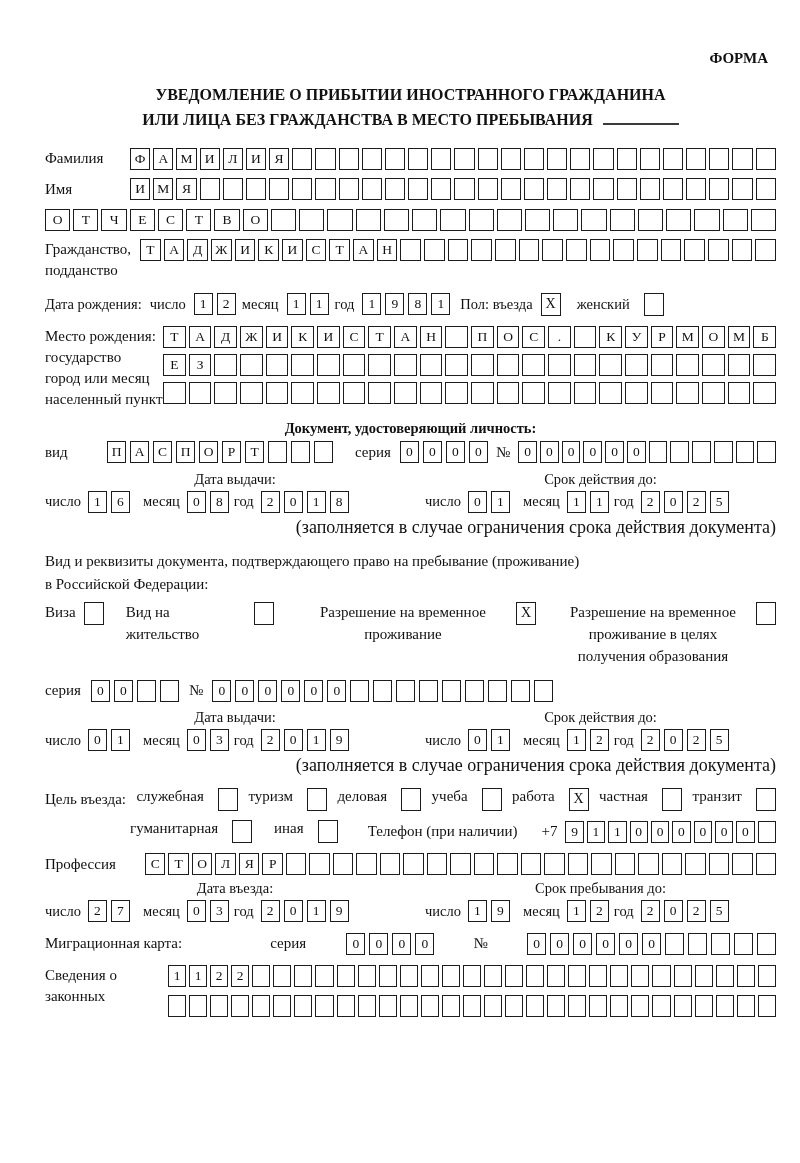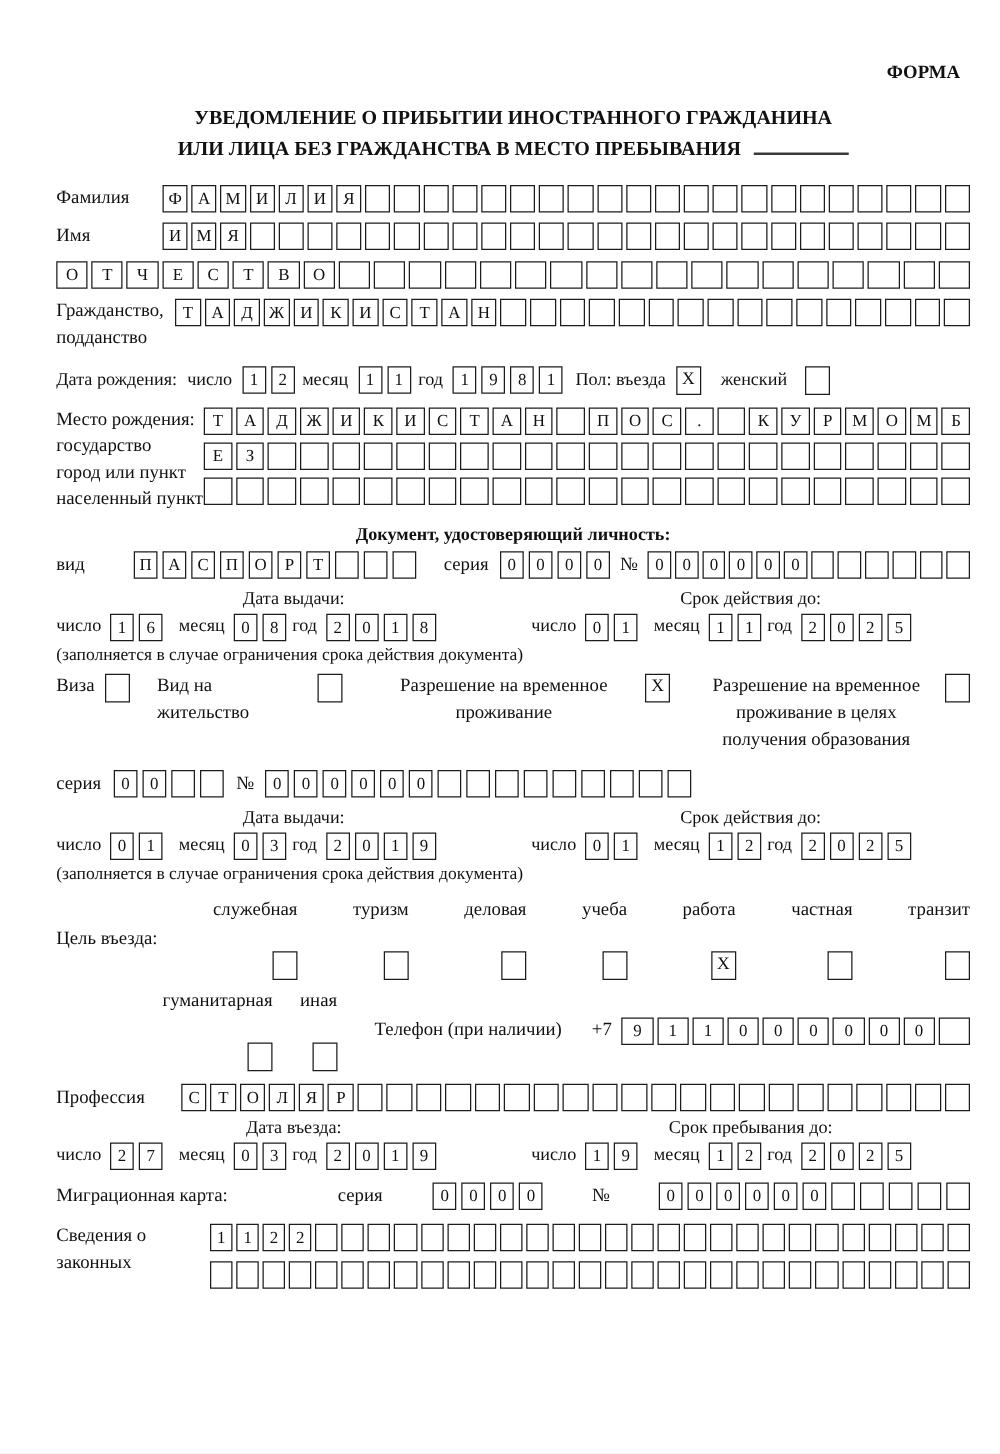--- a/index.html
+++ b/index.html
@@ -39,32 +39,32 @@
   .stack { flex: 1 1 auto; min-width:0; display: flex; flex-direction: column; gap: 6px; }
   
   .center-bold { text-align: center; font-weight: bold; font-size: 14.5px; margin-top: 10px; }
   
   .dates { display: flex; margin-top: 7px; }
   .dates .dcol-l { width: 380px; flex-shrink: 0; }
   .dates .dcol-r { flex: 1; }
   .dtitle { text-align: center; font-size: 14.5px; margin-bottom: 3px; }
   .dgroup { display: flex; align-items: center; gap: 5px; font-size: 14.5px; }
   .dgroup .dlbl { margin-right: 2px; }
-  .note-right { text-align: left; font-size: 14px; margin-top: 4px; }
+  .note-right { text-align: right; font-size: 18px; margin-top: 4px; }
   .intro { font-size: 15px; line-height: 1.55; margin-top: 12px; }
   
   .opts { display: flex; align-items: flex-start; margin-top: 6px; }
   .opt { display: flex; align-items: flex-start; }
   .opt-label { font-size: 15px; line-height: 1.45; }
   .opt-label.c { text-align: center; }
   .gap8 { width: 8px; flex-shrink:0; } .gap14 { width: 14px; flex-shrink:0; }
   .gap22 { width: 22px; flex-shrink:0; } .gap30 { width: 30px; flex-shrink:0; }
   
   .purpose { display: flex; align-items: center; margin-top: 12px; justify-content: space-between; }
-  .pitem { display: flex; align-items: flex-end; gap: 24px; font-size: 15px; flex-direction: column; }
+  .pitem { display: flex; align-items: flex-start; gap: 14px; font-size: 15px; }
   .phone-row { display: flex; align-items: center; margin-top: 9px; }
   .mt4 { margin-top: 4px; } .mt10 { margin-top: 10px; justify-content: space-between; } .mt12 { margin-top: 12px; } .mt14 { margin-top: 14px; align-items: flex-end; }
 </style>
 </head>
 <body>
 
 <div class="page">
 
 
   <div class="forma">ФОРМА</div>
@@ -232,21 +232,21 @@
     <span class="dlbl" style="margin-left:4px">Пол: въезда</span>
     <span class="checkbox">X</span>
     <span class="dlbl" style="margin-left:10px">женский</span>
     <span class="checkbox" style="margin-left:6px"></span>
   </div>
 
   <div class="row mt10">
     <span class="lblcol" style="width:118px">
       <div>Место рождения:</div>
       <div>государство</div>
-      <div>город или пункт</div>
+      <div>город или месяц</div>
       <div>населенный пункт</div>
     </span>
     <span class="stack">
       <span class="cells">
           <span class="cell">Т</span>
           <span class="cell">А</span>
           <span class="cell">Д</span>
           <span class="cell">Ж</span>
           <span class="cell">И</span>
           <span class="cell">К</span>
@@ -405,20 +405,24 @@
             <span class="cell">2</span>
             <span class="cell">0</span>
             <span class="cell">2</span>
             <span class="cell">5</span>
           </span>
       </div>
     </div>
   </div>
   <div class="note-right">(заполняется в случае ограничения срока действия документа)</div>
 
+  <div class="intro">
+    <div>Вид и реквизиты документа, подтверждающего право на пребывание (проживание)</div>
+    <div>в Российской Федерации:</div>
+  </div>
 
   <div class="opts">
     <div class="opt">
       <span class="opt-label">Виза</span>
       <span class="gap8"></span>
       <span class="checkbox"></span>
     </div>
     <span class="gap22"></span>
     <div class="opt">
       <span class="opt-label">Вид на жительство</span>

